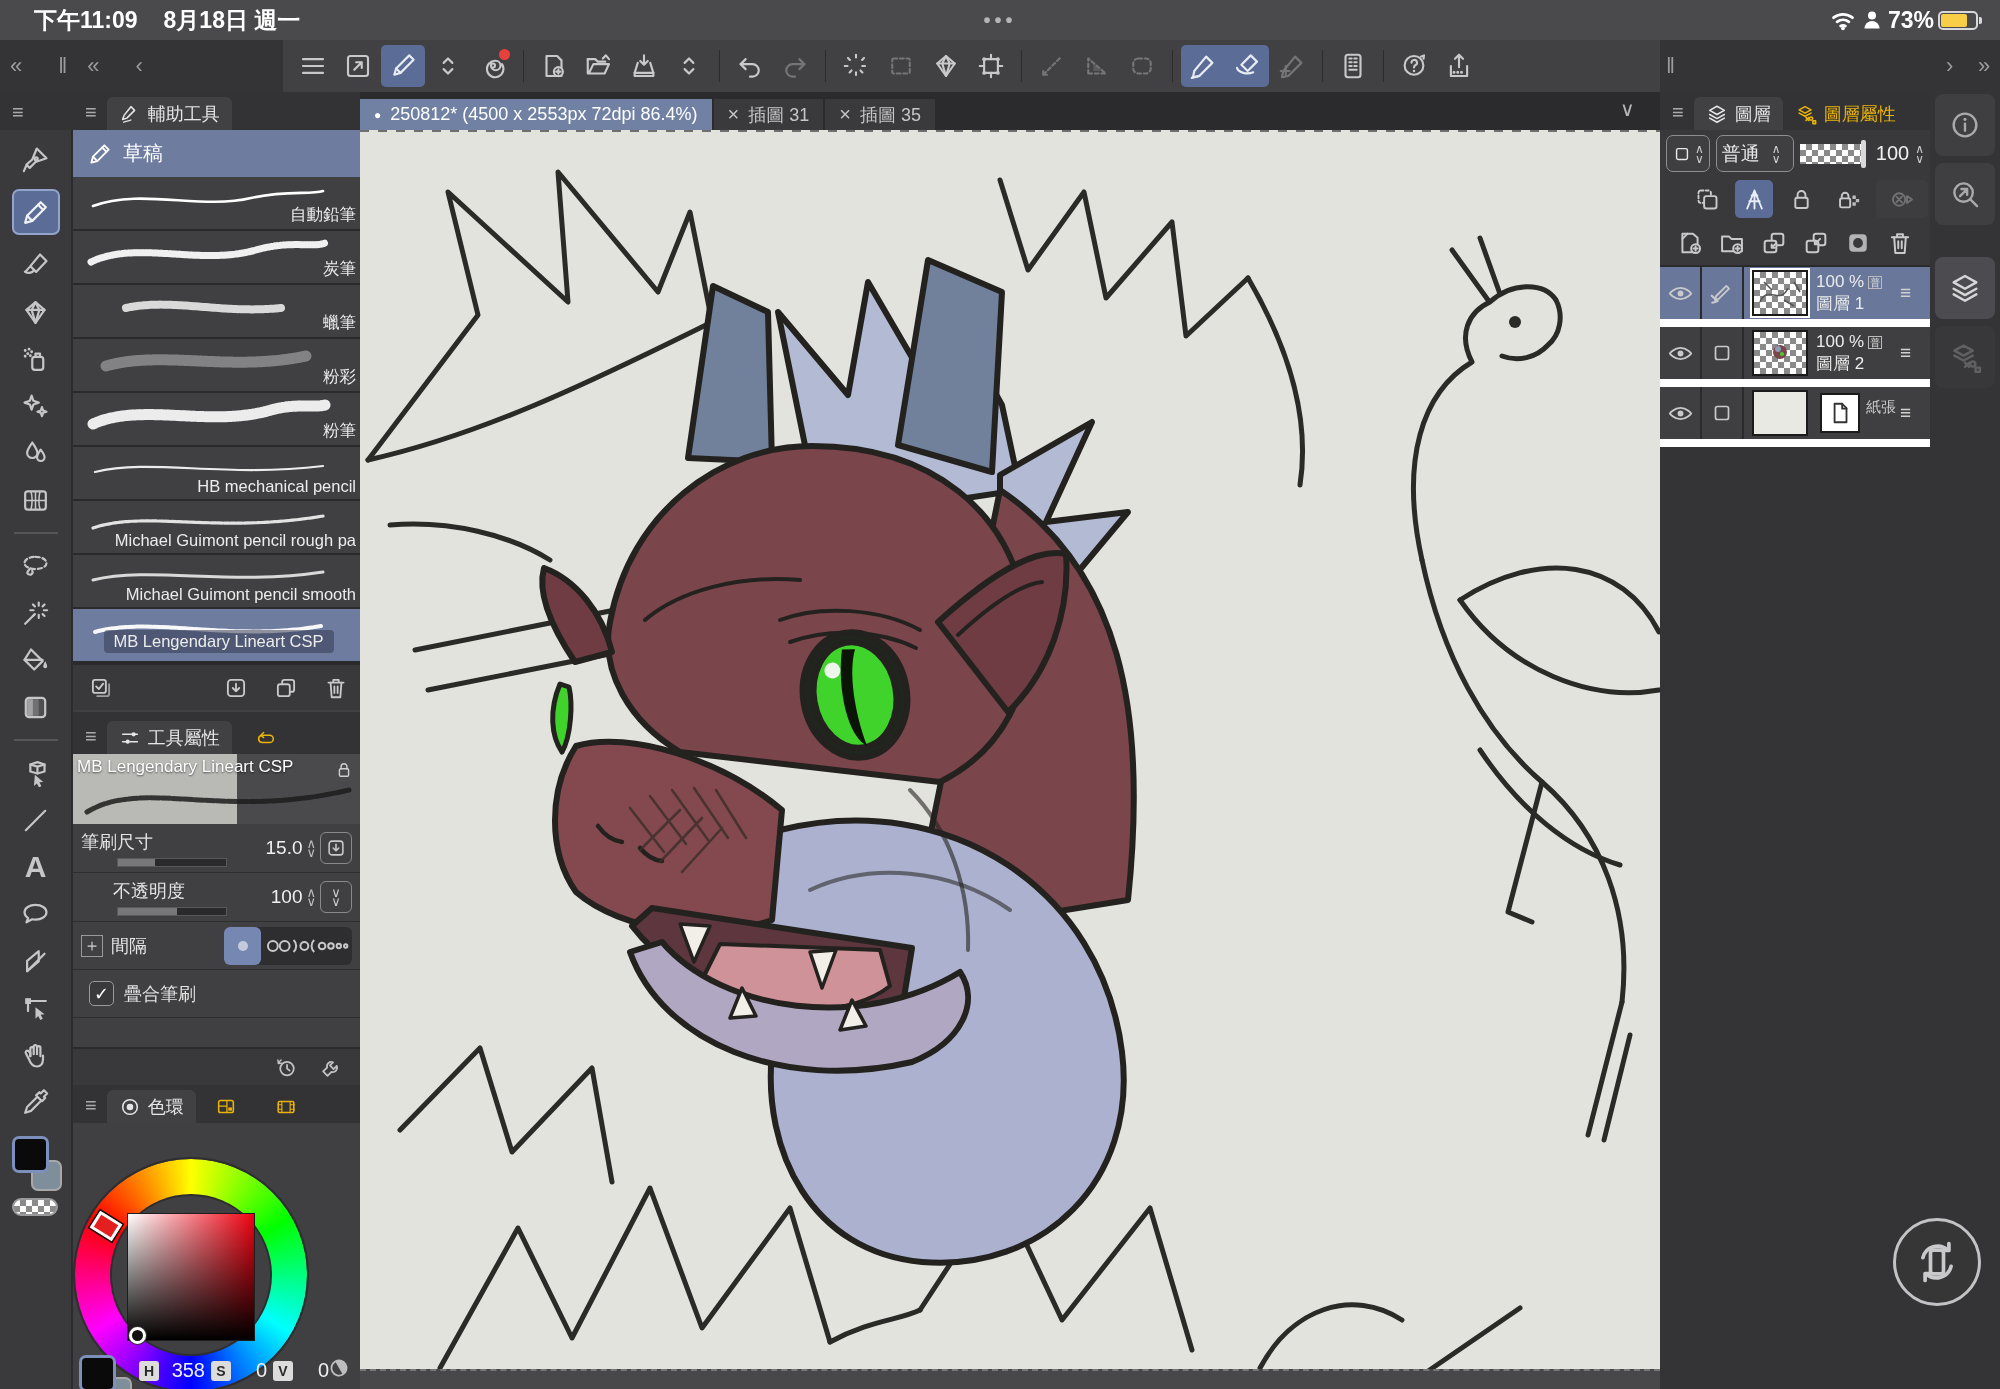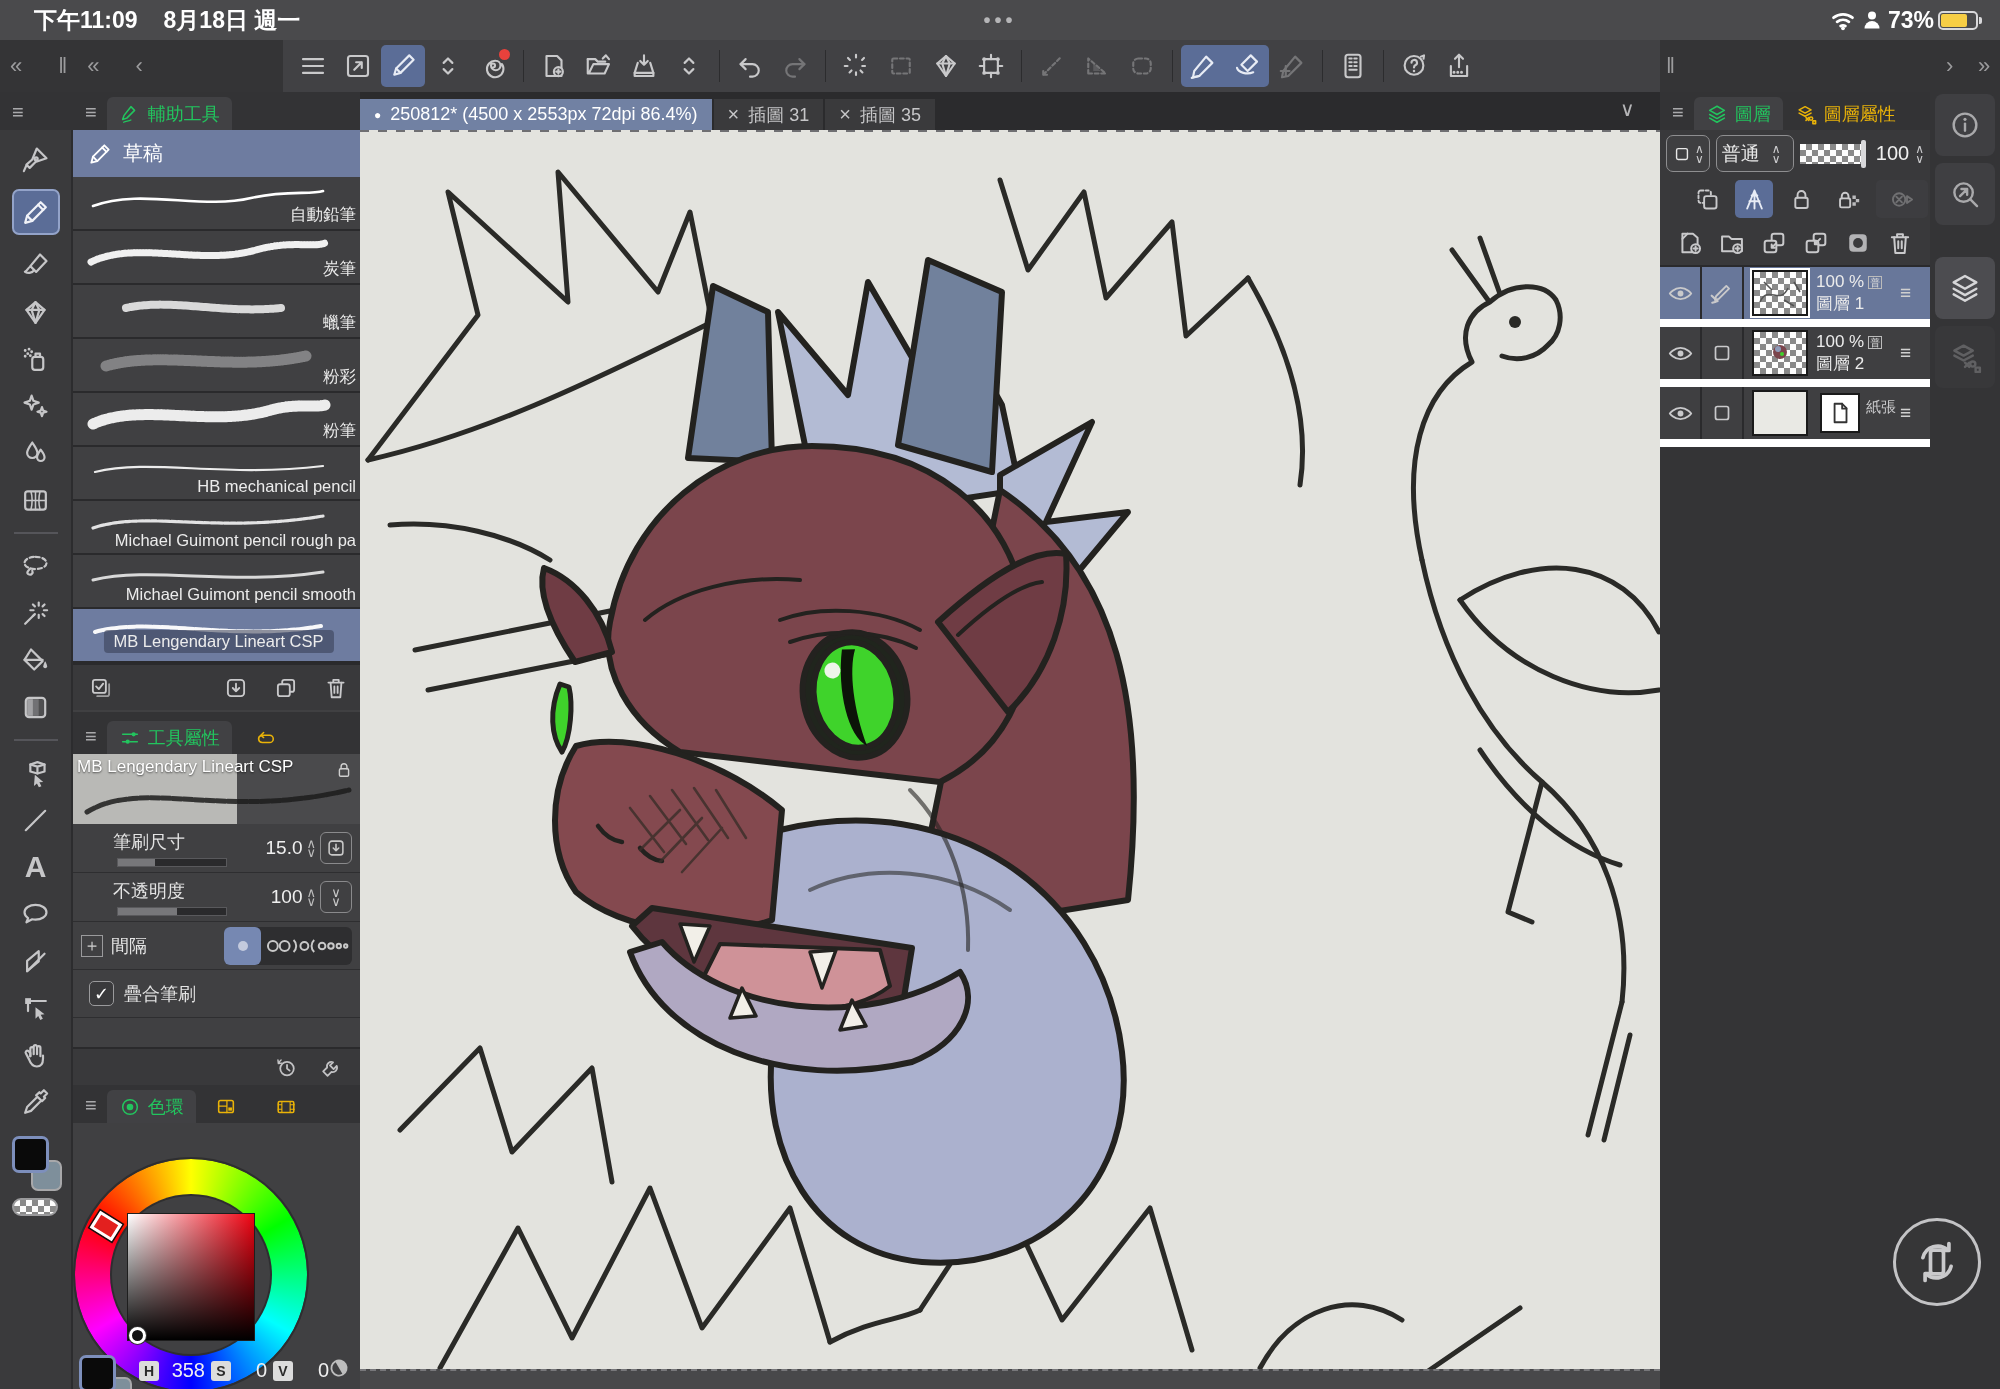--- a/index.html
+++ b/index.html
@@ -17,21 +17,21 @@
 #toolbar{position:absolute;left:283px;top:0;width:1377px;height:52px;background:#414144;display:flex;align-items:center;padding:0 8px;gap:1px}
 .tb{width:44px;height:42px;display:flex;align-items:center;justify-content:center;color:#c9c9cb;border-radius:5px;position:relative;flex:none}
 .tb svg{width:30px;height:30px}
 .tb.sel{background:#5b6d97;color:#e8ecf5}
 .tbsep{width:1px;height:32px;background:#2c2c2e;margin:0 7px;flex:none}
 .reddot{position:absolute;top:4px;right:5px;width:11px;height:11px;border-radius:50%;background:#e8413c}
 .bluepair{display:flex;background:#5b6d97;border-radius:5px}
 
 #band{left:0;top:92px;width:2000px;height:38px;background:#2b2b2d}
 .phead{position:absolute;top:0;height:38px;background:#333335;display:flex;align-items:flex-end}
-.ptab{height:33px;display:flex;align-items:center;gap:7px;padding:0 12px;background:#414144;border-radius:6px 6px 0 0;font-size:18px;color:#22c55e;white-space:nowrap}
+.ptab{height:33px;display:flex;align-items:center;gap:7px;padding:0 12px;background:#414144;border-radius:6px 6px 0 0;font-size:18px;color:#e5e5e5;white-space:nowrap}
 .ptab svg{width:22px;height:22px}
 .ptab.off{background:transparent;color:#eab308}
 .phmenu{color:#a9a9ab;font-size:20px;padding:0 10px 6px 12px}
 .doctab{height:31px;display:flex;align-items:center;gap:9px;padding:0 14px;font-size:18px;background:#3a3a3c;color:#c6c6c8;border-right:2px solid #2b2b2d;white-space:nowrap}
 .doctab.act{background:#7181a3;color:#fff}
 .doctab .x{font-size:20px;color:inherit}
 
 #toolcol{left:0;top:130px;width:73px;height:1259px;background:#3a3a3c;border-right:2px solid #2c2c2e;display:flex;flex-direction:column;align-items:center;padding-top:12px;gap:13px}
 .lt{width:40px;height:34px;display:flex;align-items:center;justify-content:center;color:#c6c6c8}
 .lt svg{width:31px;height:31px}
@@ -889,21 +889,21 @@
       <svg style="position:absolute;left:0;top:14px" width="287" height="56" viewBox="0 0 287 56">
           <path d="M14 44 C70 10 150 52 276 22" stroke="#1c1c1c" fill="none" stroke-width="5" stroke-linecap="round" stroke-dasharray="9 2" opacity=".85"></path>
         </svg>
       <span class="bname">MB Lengendary Lineart CSP</span>
       <svg class="ic lk" width="20" height="20">
           <use href="#i-lk"></use>
         </svg>
     </div>
 
     <div class="prow" style="min-height:49px">
-      <span class="plabel" style="margin-left:32px;align-self:flex-start;margin-top:4px">筆刷尺寸</span>
+      <span class="plabel" style="align-self:flex-start;margin-top:4px">筆刷尺寸</span>
       <div class="slgroove">
           <div class="slfill" style="width:34%"></div>
         </div>
       <span class="pval">15.0</span>
       <span class="chevcol">
           <span>∧</span>
           <span>∨</span>
         </span>
       <div class="pbtn">
           <svg class="ic">

